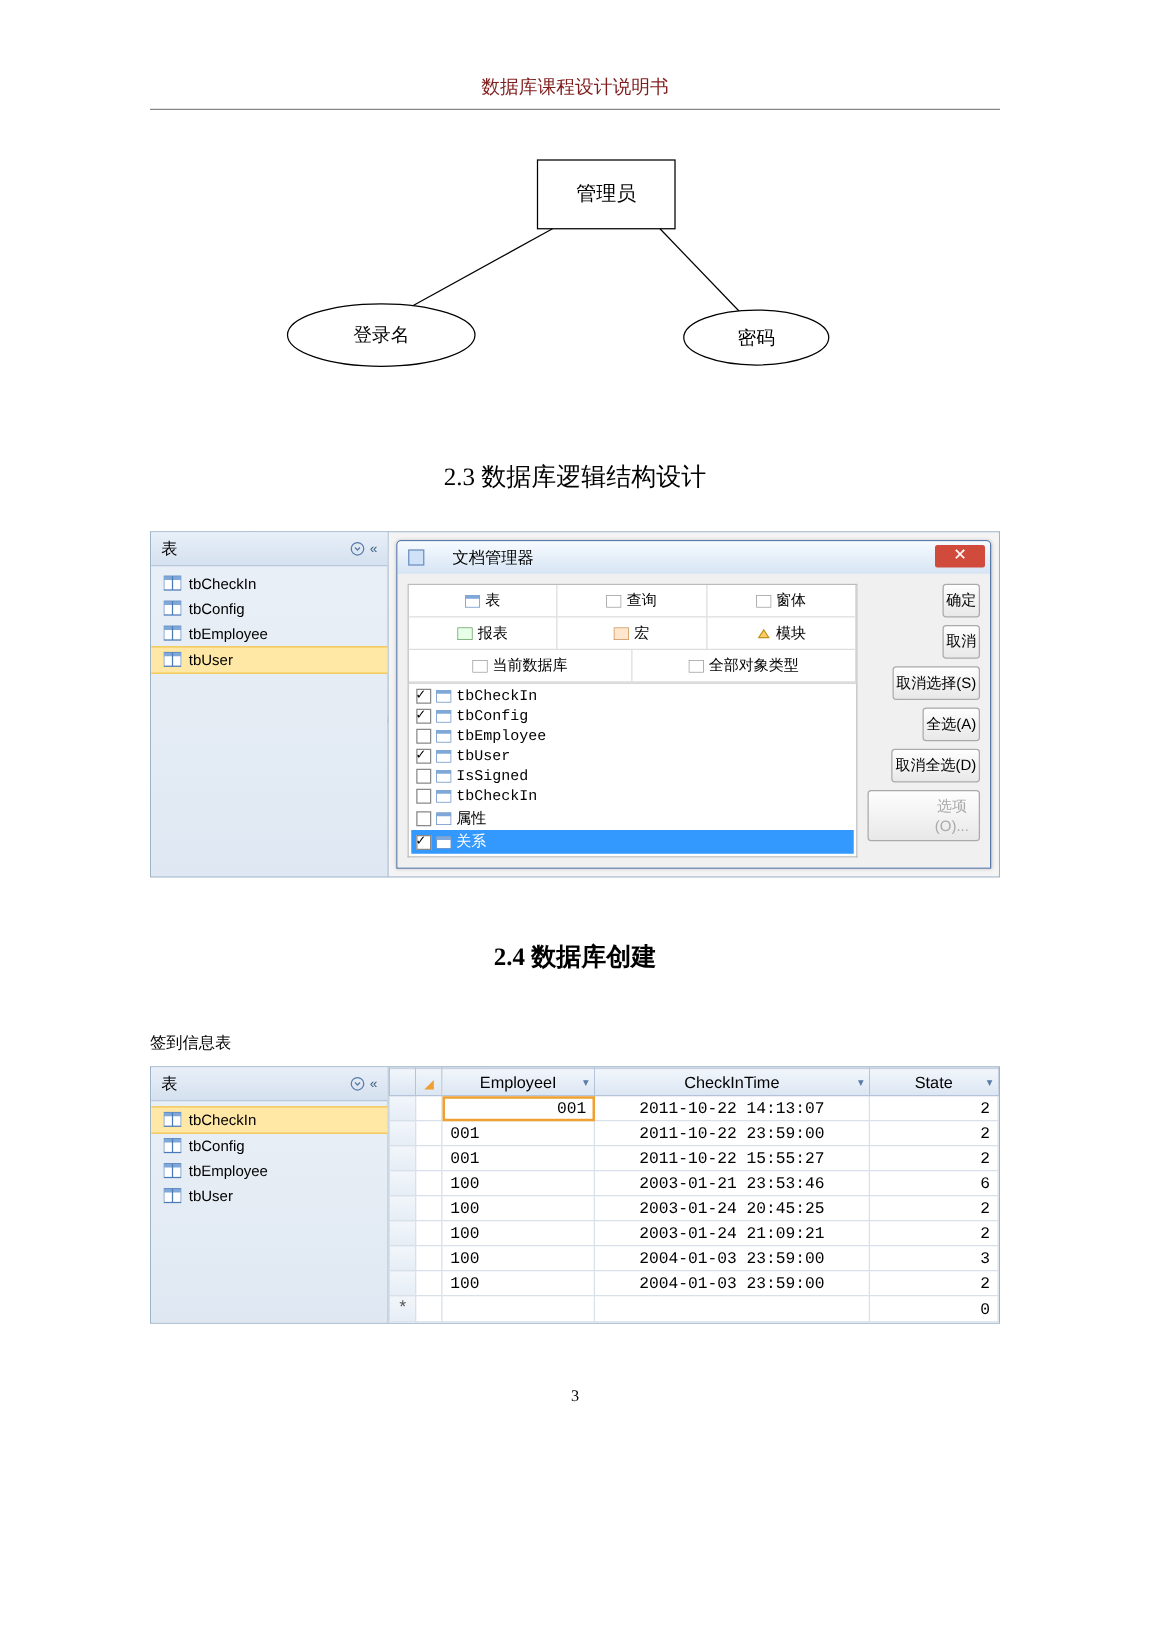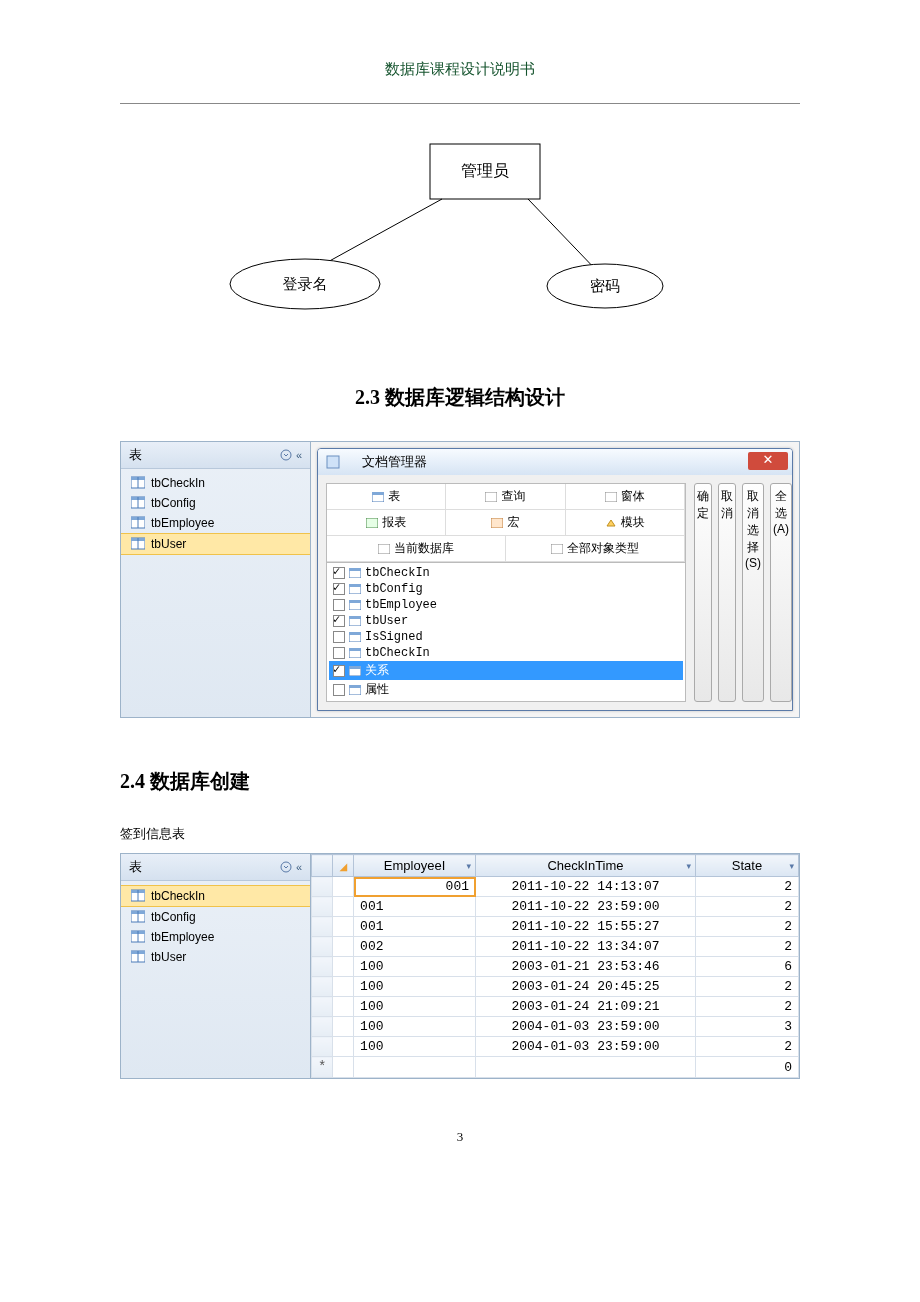--- a/index.html
+++ b/index.html
@@ -9,41 +9,41 @@
       width: 920px;
       margin: 0 auto;
       padding: 0;
     }
     .page {
       padding: 60px 120px 40px;
     }
     .doc-header {
       text-align: center;
       font-size: 15px;
-      color: #14532d;
-      padding-bottom: 24px;
+      color: #7f1d1d;
+      padding-bottom: 8px;
       border-bottom: 1px solid #888;
       margin-bottom: 30px;
     }
     .diagram-svg {
       display: block;
       margin: 0 auto 50px;
     }
     .section-title {
       text-align: center;
       font-size: 20px;
-      font-weight: bold;
+      font-weight: normal;
       margin: 40px 0 30px;
       font-family: "SimSun", serif;
     }
     .section-title-inner {
-      text-align: left;
+      text-align: center;
       font-size: 20px;
       font-weight: bold;
-      margin: 50px 0 30px;
+      margin: 50px 0 46px;
     }
     .table-label {
       font-size: 13px;
       margin: 20px 0 10px;
     }
     
     .access-shell {
       display: flex;
       border: 1px solid #9db3c9;
       margin-bottom: 30px;
@@ -171,22 +171,23 @@
       padding: 1px 4px;
       font-family: "Courier New", monospace;
     }
     .dlg-li.highlight {
       background: #3399ff;
       color: #fff;
     }
     .dlg-btns {
       width: 90px;
       display: flex;
-      flex-direction: row;
+      flex-direction: column;
       gap: 6px;
+      align-items: flex-end;
     }
     .dlg-btn {
       background: linear-gradient(#fefefe,#e8e8e8);
       border: 1px solid #aaa;
       border-radius: 3px;
       padding: 4px 2px;
       font-size: 12px;
       text-align: center;
       cursor: pointer;
     }
@@ -436,35 +437,35 @@
                     <span>IsSigned</span>
                   </div>
                   <div class="dlg-li">
                     <span class="chk"></span>
                     <svg width="12" height="10">
                       <rect width="12" height="10" fill="#fff" stroke="#4a7ab8"></rect>
                       <rect width="12" height="3" fill="#7fa8d8"></rect>
                     </svg>
                     <span>tbCheckIn</span>
                   </div>
+                  <div class="dlg-li">
+                    <span class="chk"></span>
+                    <svg width="12" height="10">
+                      <rect width="12" height="10" fill="#fff" stroke="#4a7ab8"></rect>
+                      <rect width="12" height="3" fill="#7fa8d8"></rect>
+                    </svg>
+                    <span>属性</span>
+                  </div>
                   <div class="dlg-li highlight">
                     <span class="chk checked"></span>
                     <svg width="12" height="10">
                       <rect width="12" height="10" fill="#fff" stroke="#4a7ab8"></rect>
                       <rect width="12" height="3" fill="#7fa8d8"></rect>
                     </svg>
                     <span>关系</span>
-                  </div>
-                  <div class="dlg-li">
-                    <span class="chk"></span>
-                    <svg width="12" height="10">
-                      <rect width="12" height="10" fill="#fff" stroke="#4a7ab8"></rect>
-                      <rect width="12" height="3" fill="#7fa8d8"></rect>
-                    </svg>
-                    <span>属性</span>
                   </div>
                 </div>
             </div>
             <div class="dlg-btns">
               <div class="dlg-btn">确定</div>
               <div class="dlg-btn">取消</div>
               <div class="dlg-btn">取消选择(S)</div>
               <div class="dlg-btn">全选(A)</div>
               <div class="dlg-btn">取消全选(D)</div>
               <div class="dlg-btn disabled">选项(O)...</div>
@@ -555,27 +556,20 @@
             <tr>
               <td class="rowhdr"></td>
               <td></td>
               <td>001</td>
               <td class="center">2011-10-22 15:55:27</td>
               <td class="num">2</td>
             </tr>
             <tr>
               <td class="rowhdr"></td>
               <td></td>
-              <td>002</td>
-              <td class="center">2011-10-22 13:34:07</td>
-              <td class="num">2</td>
-            </tr>
-            <tr>
-              <td class="rowhdr"></td>
-              <td></td>
               <td>100</td>
               <td class="center">2003-01-21 23:53:46</td>
               <td class="num">6</td>
             </tr>
             <tr>
               <td class="rowhdr"></td>
               <td></td>
               <td>100</td>
               <td class="center">2003-01-24 20:45:25</td>
               <td class="num">2</td>

